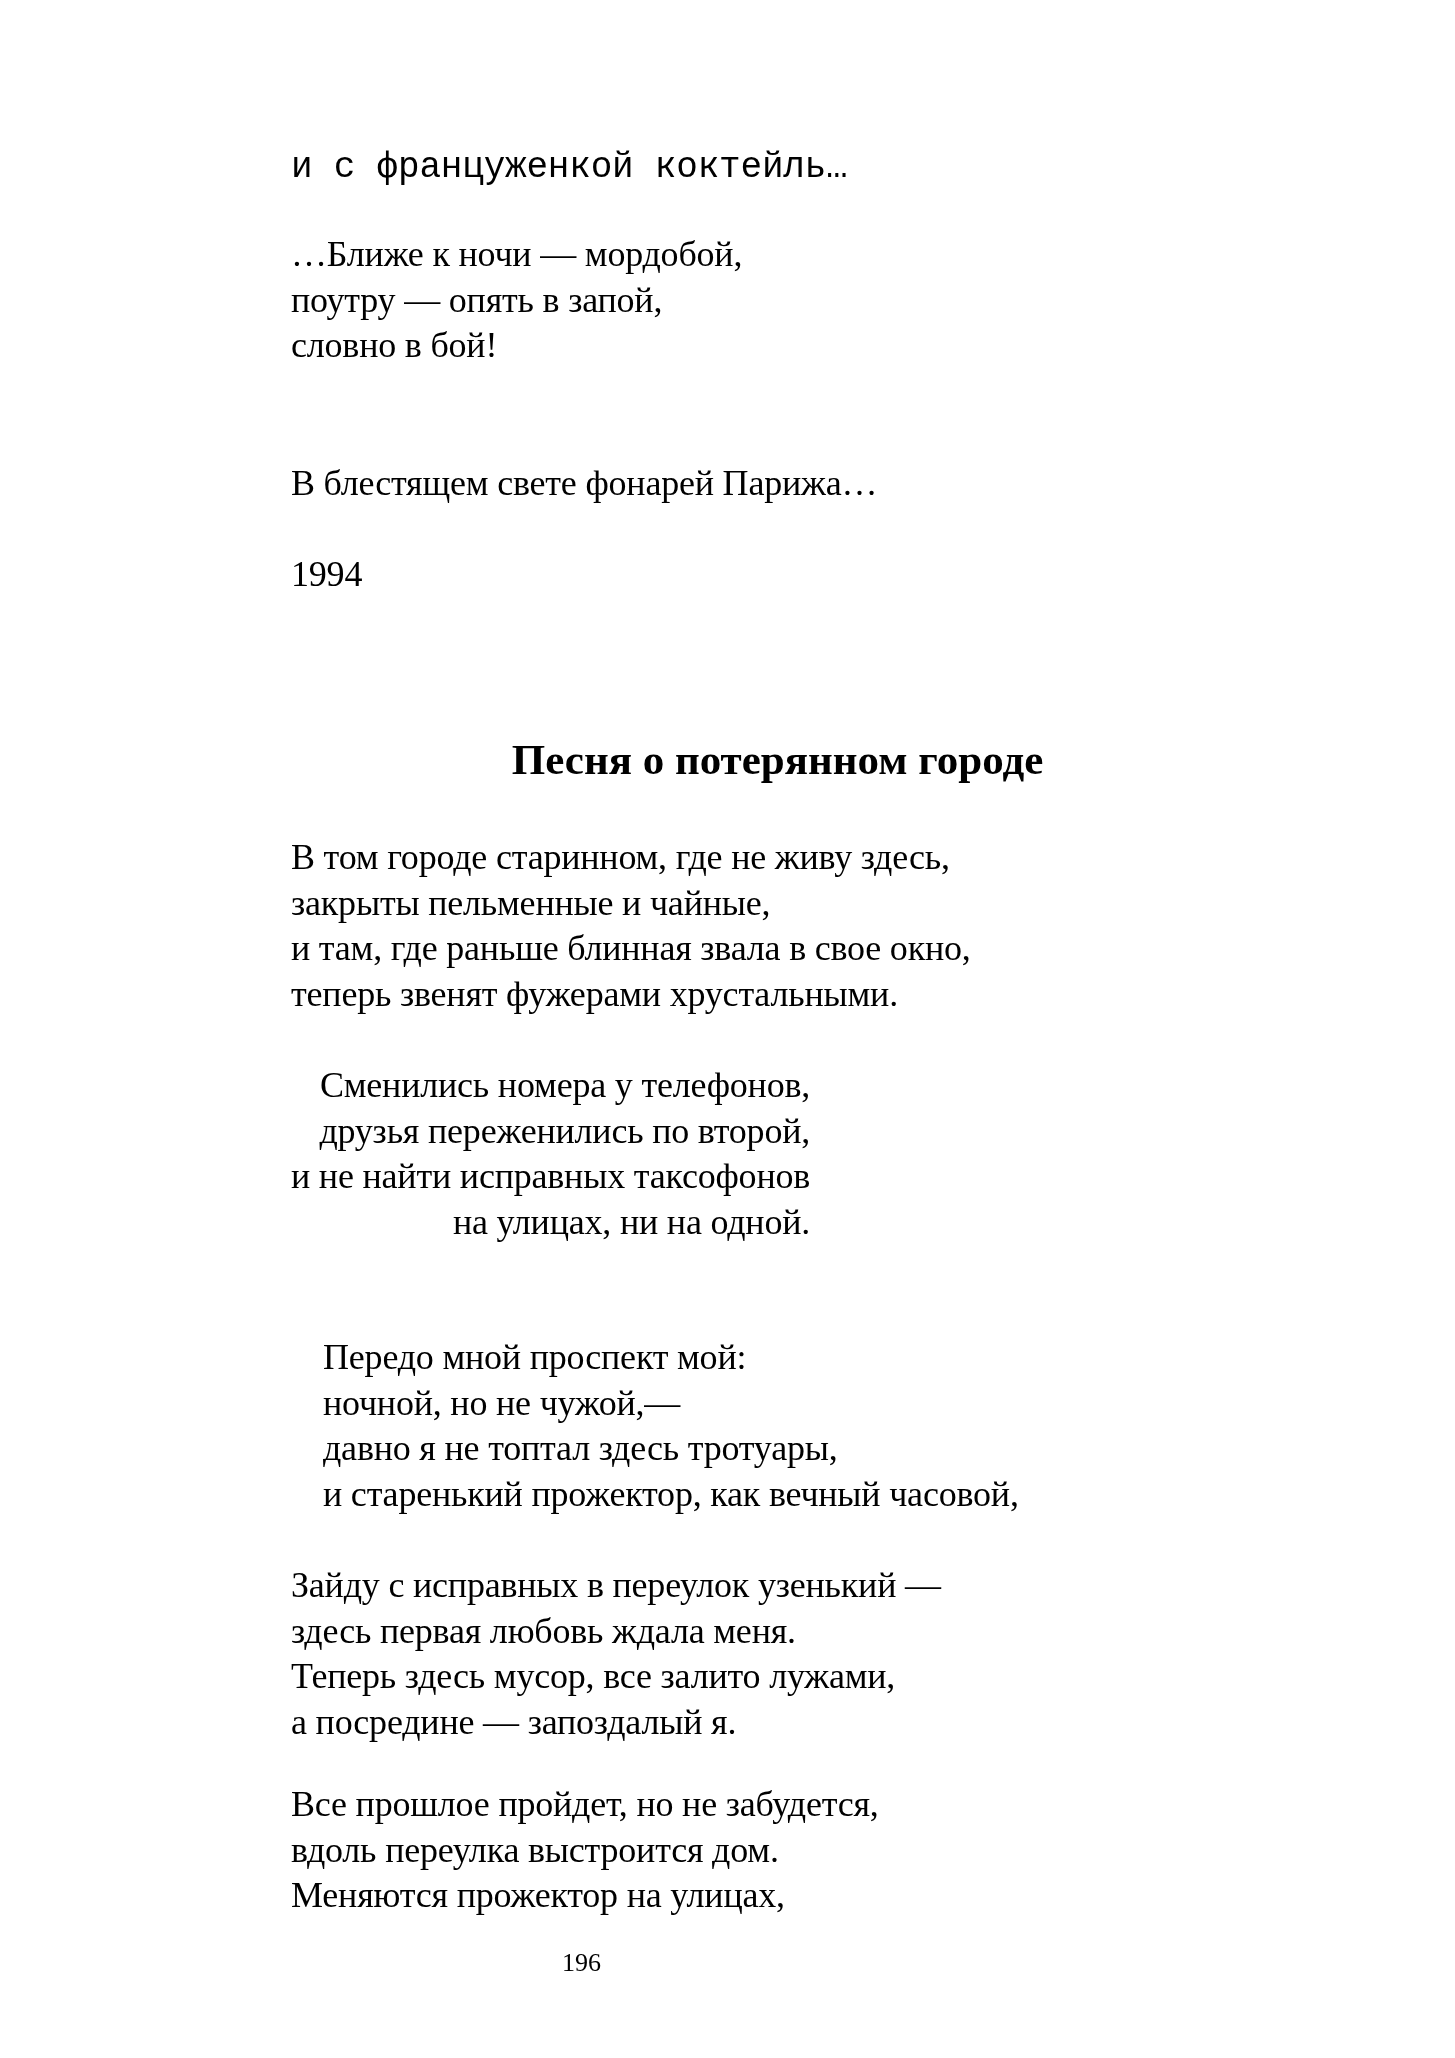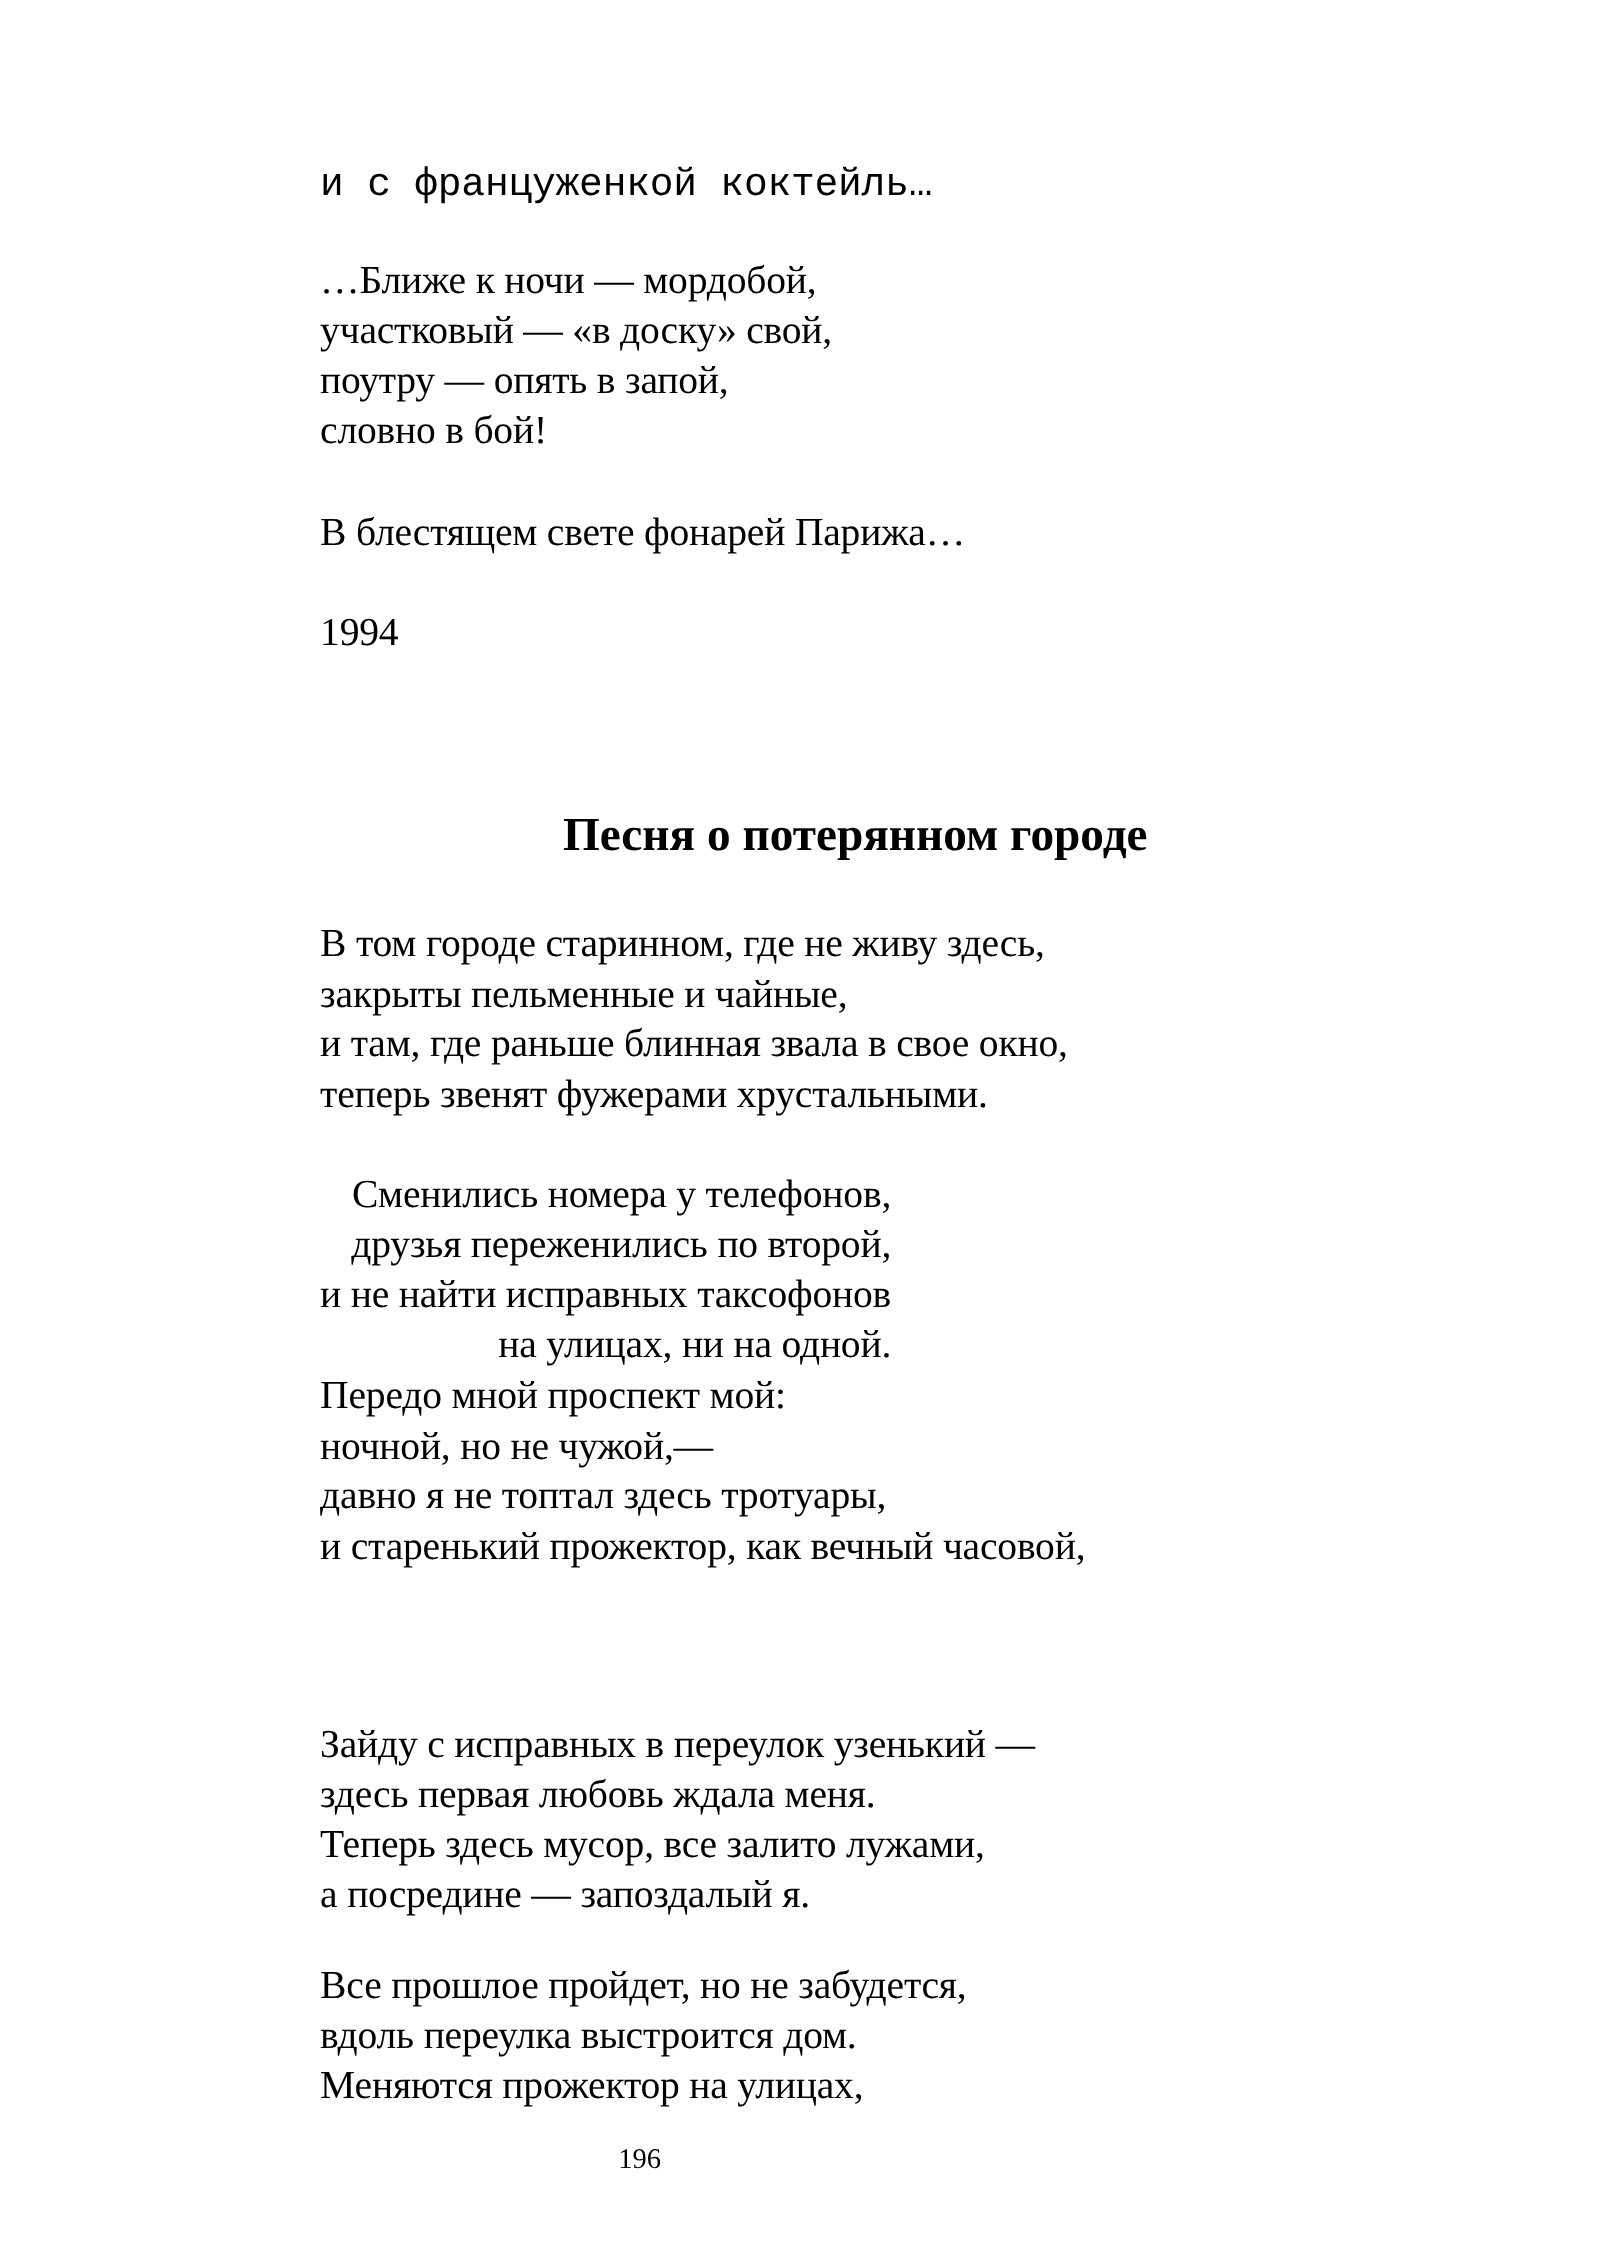--- a/index.html
+++ b/index.html
@@ -17,21 +17,20 @@
 <body>
 
 <div class="page">
 
   <div class="block" style="top:145px;font-family:Liberation Mono, monospace;">
     <div class="line">и с француженкой коктейль…</div>
   </div>
 
   <div class="block" style="top:232px;">
     <div class="line">…Ближе к ночи — мордобой,</div>
-    <div class="line">участковый — «в доску» свой,</div>
     <div class="line">поутру — опять в запой,</div>
     <div class="line">словно в бой!</div>
   </div>
 
   <div class="block" style="top:461px;">
     <div class="line">В блестящем свете фонарей Парижа…</div>
   </div>
 
   <div class="block" style="top:552px;">
     <div class="line">1994</div>
@@ -46,21 +45,21 @@
     <div class="line">теперь звенят фужерами хрустальными.</div>
   </div>
 
   <div class="block" style="top:1063px;text-align:right;">
     <div class="line">Сменились номера у телефонов,</div>
     <div class="line">друзья переженились по второй,</div>
     <div class="line">и не найти исправных таксофонов</div>
     <div class="line">на улицах, ни на одной.</div>
   </div>
 
-  <div class="block" style="top:1246px;">
+  <div class="block" style="top:1335px;margin-left:32px;">
     <div class="line">Передо мной проспект мой:</div>
     <div class="line">ночной, но не чужой,—</div>
     <div class="line">давно я не топтал здесь тротуары,</div>
     <div class="line">и старенький прожектор, как вечный часовой,</div>
   </div>
 
   <div class="block" style="top:1563px;">
     <div class="line">Зайду с исправных в переулок узенький —</div>
     <div class="line">здесь первая любовь ждала меня.</div>
     <div class="line">Теперь здесь мусор, все залито лужами,</div>

